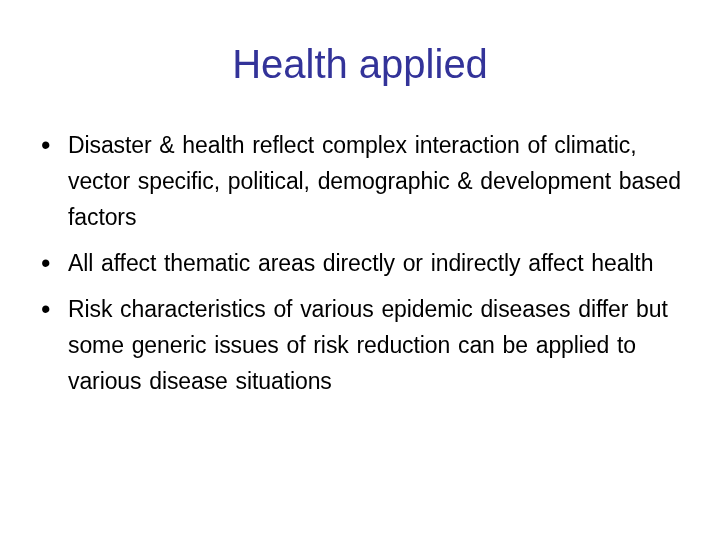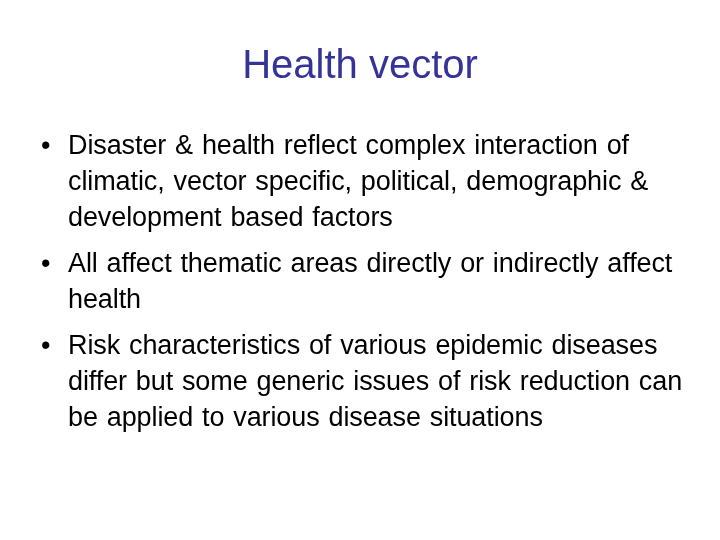--- a/index.html
+++ b/index.html
@@ -55,33 +55,33 @@
     line-height: 36px;
     color: #000000;
     text-align: left;
     padding-left: 3px;
     box-sizing: border-box;
     user-select: none;
   }
   .bullet-text {
     flex: 1 1 auto;
     font-family: "Liberation Sans", sans-serif;
-    font-size: 27px;
+    font-size: 23px;
     line-height: 36px;
     color: #000000;
     word-spacing: 1.5px;
     letter-spacing: -0.1px;
   }
 </style>
 </head>
 <body>
 
 <div class="slide">
 
-  <div class="slide-title">Health vector</div>
+  <div class="slide-title">Health applied</div>
 
   <div class="slide-body">
 
     <div class="bullet-item">
       <span class="bullet-marker">•</span>
       <span class="bullet-text">Disaster &amp; health reflect complex interaction of climatic, vector specific, political, demographic &amp; development based factors</span>
     </div>
 
     <div class="bullet-item">
       <span class="bullet-marker">•</span>

